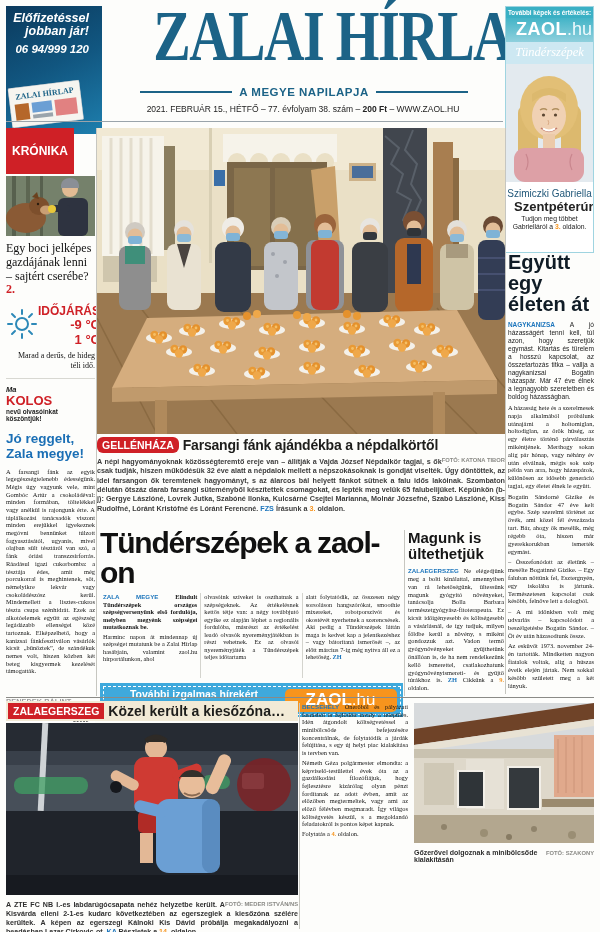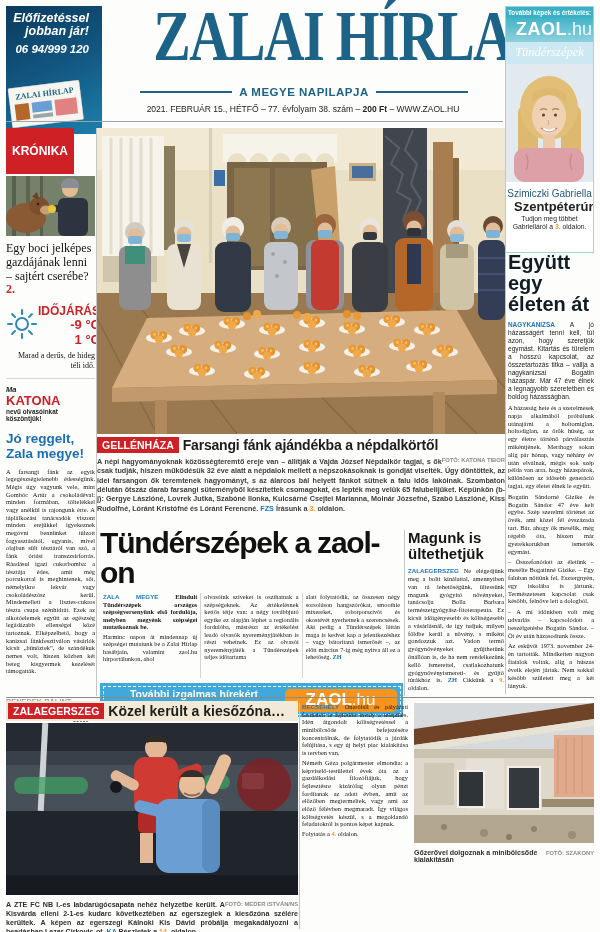--- a/index.html
+++ b/index.html
@@ -67,21 +67,21 @@
   .email { font-size:6.9px; color:#333; }
   .barcode-wrap { margin-top:5px; position:relative; background:#fff; padding-top:5px; }
   .barcode-top { position:absolute; right:6px; top:0; font-size:4.8px; letter-spacing:.5px; }
   .barcode { height:18px; width:100%;
     background:repeating-linear-gradient(90deg,#111 0 1px,#fff 1px 2px,#111 2px 3.5px,#fff 3.5px 5.5px,#111 5.5px 6px,#fff 6px 8px); }
   .barcode-digits { text-align:center; font-size:5px; letter-spacing:1px; }
 
   
   .main-photo { left:97px; top:128px; width:408px; height:306px; overflow:hidden; }
   .gellen-head { left:97px; top:437px; width:408px; display:flex; align-items:center; gap:4px; }
-  .gellen-label { font-size:10.5px; padding:2px 5px; }
+  .gellen-label { font-size:10.5px; padding:2px 5px;border-radius:6px; }
   .gellen-title { font-size:14px; font-weight:bold; color:#1d1d1b; letter-spacing:-.2px; }
   .gellen-caption { left:97px; top:457px; width:408px; font-size:7.2px; line-height:1.3;
     font-weight:bold; color:#3c3c3c; text-align:justify; }
   .gellen-caption .credit { float:right; color:#8a8a86; font-size:5.8px; font-weight:bold; }
 
   
   .tunder { left:100px; top:528px; width:303px; }
   .tunder-headline { font-size:30px; line-height:1; font-weight:bold; color:#111; letter-spacing:-1.2px; }
   .tunder-sub { margin-top:5px; font-size:13.5px; font-weight:500; color:#222; }
   .tunder-cols { margin-top:5px; display:flex; height:85px; overflow:hidden; }
@@ -244,21 +244,21 @@
       <div class="weather-right">
         <div class="weather-title">IDŐJÁRÁS</div>
         <div class="weather-t">-9 °C</div>
         <div class="weather-t">1 °C</div>
       </div>
     </div>
     <div class="weather-desc serif">Marad a derűs, de hideg téli idő.</div>
 
     <div class="nameday">
       <div class="ma">Ma</div>
-      <div class="name">KATONA</div>
+      <div class="name">KOLOS</div>
       <div class="rest">nevű olvasóinkat köszöntjük!</div>
     </div>
 
     <div class="greet-title">
       <div>Jó reggelt,</div>
       <div>Zala megye!</div>
     </div>
     <div class="greet-body serif">A farsangi fánk az egyik legegészségtelenebb édességünk. Mégis úgy vagyunk vele, mint Gombóc Artúr a csokoládéval: minden formában, töltelékkel vagy anélkül is rajongunk érte. A táplálkozási tanácsadók viszont minden erejükkel igyekeznek megóvni bennünket túlzott fogyasztásától, ugyanis, mivel olajban sült tésztáról van szó, a fánk óriási transzzsírforrás. Ráadásul igazi cukorbomba: a tésztája édes, amit még porcukorral is meghintenek, sőt, némelyikre lekvár vagy csokoládészósz kerül. Mindemellett a lisztes-cukros tészta csupa szénhidrát. Ezek az alkotóelemek együtt az egészség legádázabb ellenségei közé tartoznak. Elképzelhető, hogy a kanizsai fánkfesztiválon vásárlók kicsit „bűnöztek”, de szándékuk nemes volt, hiszen közben két beteg kisgyermek kezelését támogatták.</div>
     <div class="author">BENEDEK BÁLINT</div>
     <div class="email">balint.benedek@zalaihirlap.hu</div>

